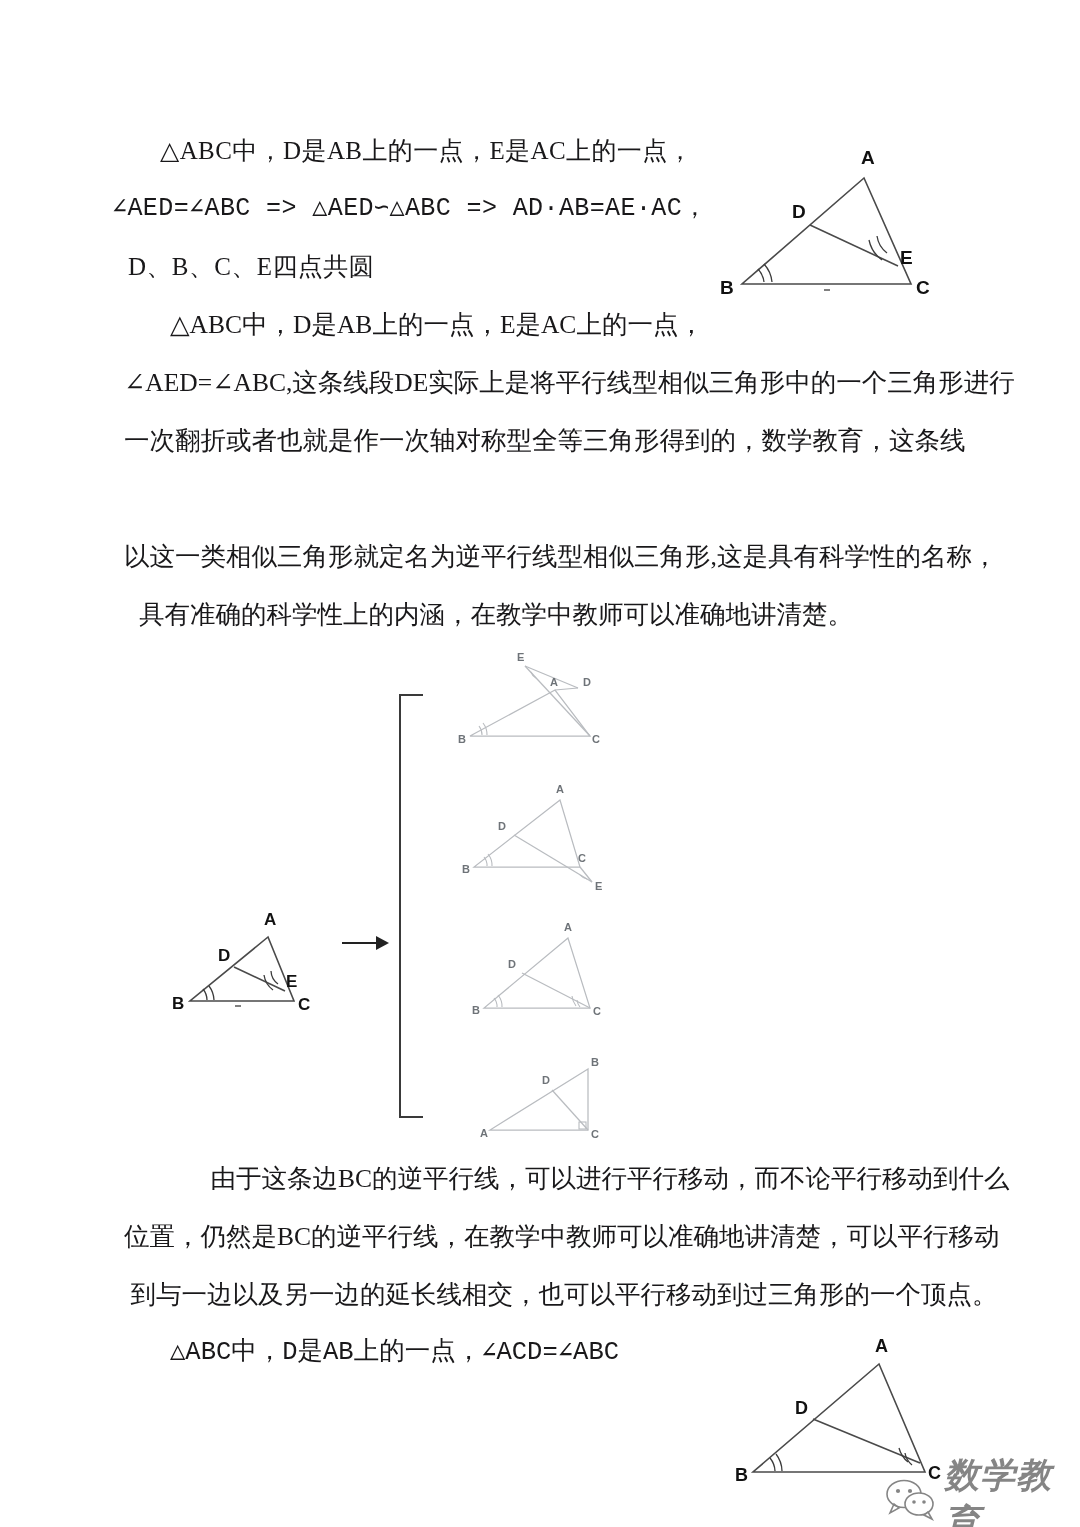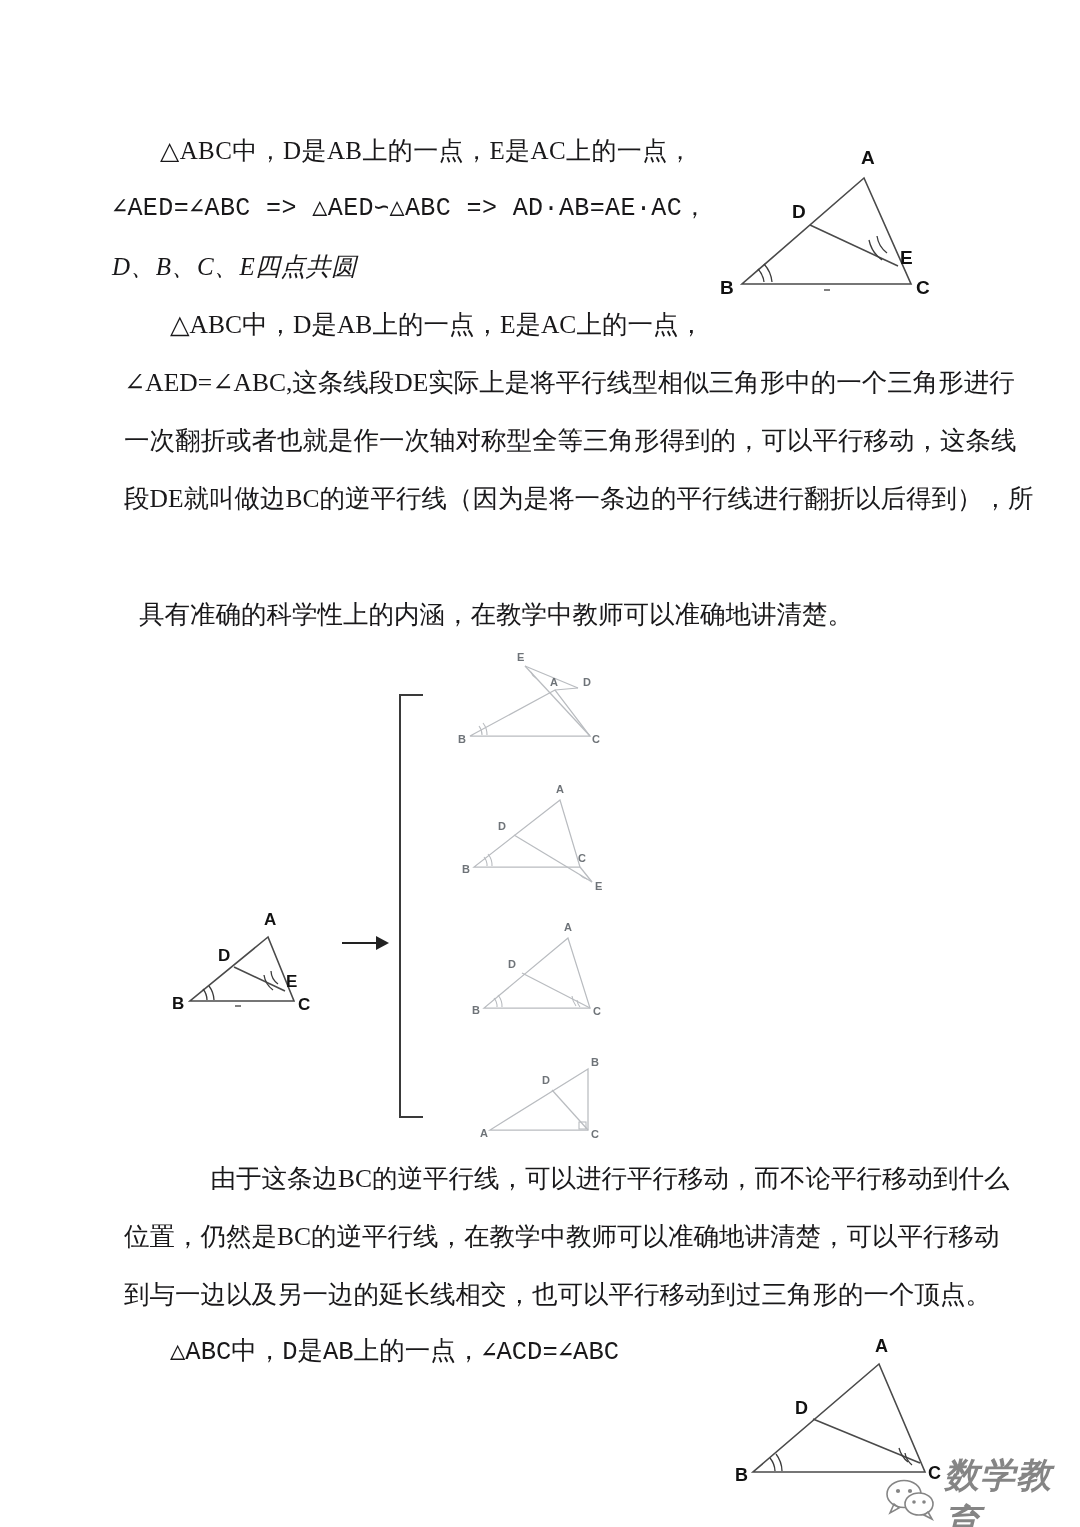--- a/index.html
+++ b/index.html
@@ -86,21 +86,21 @@
 </style>
 </head>
 <body>
 
 <div class="page">
 
   <div class="tline" style="left:160px; top:138px;">△ABC中，D是AB上的一点，E是AC上的一点，</div>
 
   <div class="tline" style="left:112px; top:196px;font-family:Liberation Mono, monospace;">∠AED=∠ABC  =&gt;  △AED∽△ABC  =&gt;  AD·AB=AE·AC，</div>
 
-  <div class="tline" style="left:112px; top:254px;font-style:italic;">D、B、C、E四点共圆</div>
+  <div class="tline" style="left:128px; top:254px;">D、B、C、E四点共圆</div>
 
   <div class="fig" style="left:706px; top:136px;">
     <svg width="250" height="170" viewBox="0 0 250 170">
 
       <path class="edge" d="M 158 42 L 36 148 L 205 148 Z"></path>
 
       <path class="edge" d="M 104 89 L 192 130"></path>
 
       <path class="arc" d="M 58 146 A 23 23 0 0 0 52 133"></path>
       <path class="arc" d="M 66 146 A 31 31 0 0 0 58 128"></path>
@@ -114,24 +114,24 @@
       <text class="lbl" x="194" y="128" font-size="19">E</text>
       <text class="lbl" x="14" y="158" font-size="19">B</text>
       <text class="lbl" x="210" y="158" font-size="19">C</text>
     </svg>
   </div>
 
   <div class="para-line" style="left:170px; top:312px;">△ABC中，D是AB上的一点，E是AC上的一点，</div>
 
   <div class="para-line" style="top:370px;">∠AED=∠ABC,这条线段DE实际上是将平行线型相似三角形中的一个三角形进行</div>
 
-  <div class="para-line" style="top:428px;">一次翻折或者也就是作一次轴对称型全等三角形得到的，可以平行移动，这条线</div>
-
-  <div class="para-line" style="top:486px;">段DE就叫做边BC的逆平行线（因为是将一条边的平行线进行翻折以后得到），所</div>
-
+  <div class="para-line" style="top:428px;">一次翻折或者也就是作一次轴对称型全等三角形得到的，数学教育，这条线</div>
+
+
+  <div class="para-line" style="top:544px;">以这一类相似三角形就定名为逆平行线型相似三角形,这是具有科学性的名称，</div>
 
   <div class="para-line" style="top:602px;margin-left:15px;">具有准确的科学性上的内涵，在教学中教师可以准确地讲清楚。</div>
 
   <div class="fig" style="left:172px; top:905px;">
     <svg width="170" height="125" viewBox="0 0 170 125">
       <path class="edge" d="M 96 32 L 18 96 L 122 96 Z"></path>
       <path class="edge" d="M 62 62 L 113 86"></path>
 
       <path class="arc" d="M 35 95 A 18 18 0 0 0 31 84"></path>
       <path class="arc" d="M 42 95 A 25 25 0 0 0 37 81"></path>
@@ -214,21 +214,21 @@
       <text class="lbl-sm" x="62" y="29" font-size="11">D</text>
       <text class="lbl-sm" x="0" y="82" font-size="11">A</text>
       <text class="lbl-sm" x="111" y="83" font-size="11">C</text>
     </svg>
   </div>
 
   <div class="para-line" style="left:170px; top:1166px;text-align:center;">由于这条边BC的逆平行线，可以进行平行移动，而不论平行移动到什么</div>
 
   <div class="para-line" style="top:1224px;">位置，仍然是BC的逆平行线，在教学中教师可以准确地讲清楚，可以平行移动</div>
 
-  <div class="para-line" style="top:1282px;">到与一边以及另一边的延长线相交，也可以平行移动到过三角形的一个顶点。</div>
+  <div class="para-line" style="top:1282px;text-align:center;">到与一边以及另一边的延长线相交，也可以平行移动到过三角形的一个顶点。</div>
 
   <div class="para-line" style="left:170px; top:1340px;font-family:Liberation Mono, monospace;">△ABC中，D是AB上的一点，∠ACD=∠ABC</div>
 
   <div class="fig" style="left:735px; top:1335px;">
     <svg width="230" height="160" viewBox="0 0 230 160">
       <path class="edge" d="M 144 29 L 18 137 L 190 137 Z"></path>
       <path class="edge" d="M 78 84 L 185 128"></path>
       <path class="arc" d="M 40 136 A 22 22 0 0 0 35 123"></path>
       <path class="arc" d="M 47 136 A 29 29 0 0 0 41 119"></path>
       <path class="arc" d="M 170 118 A 20 20 0 0 0 177 130"></path>

